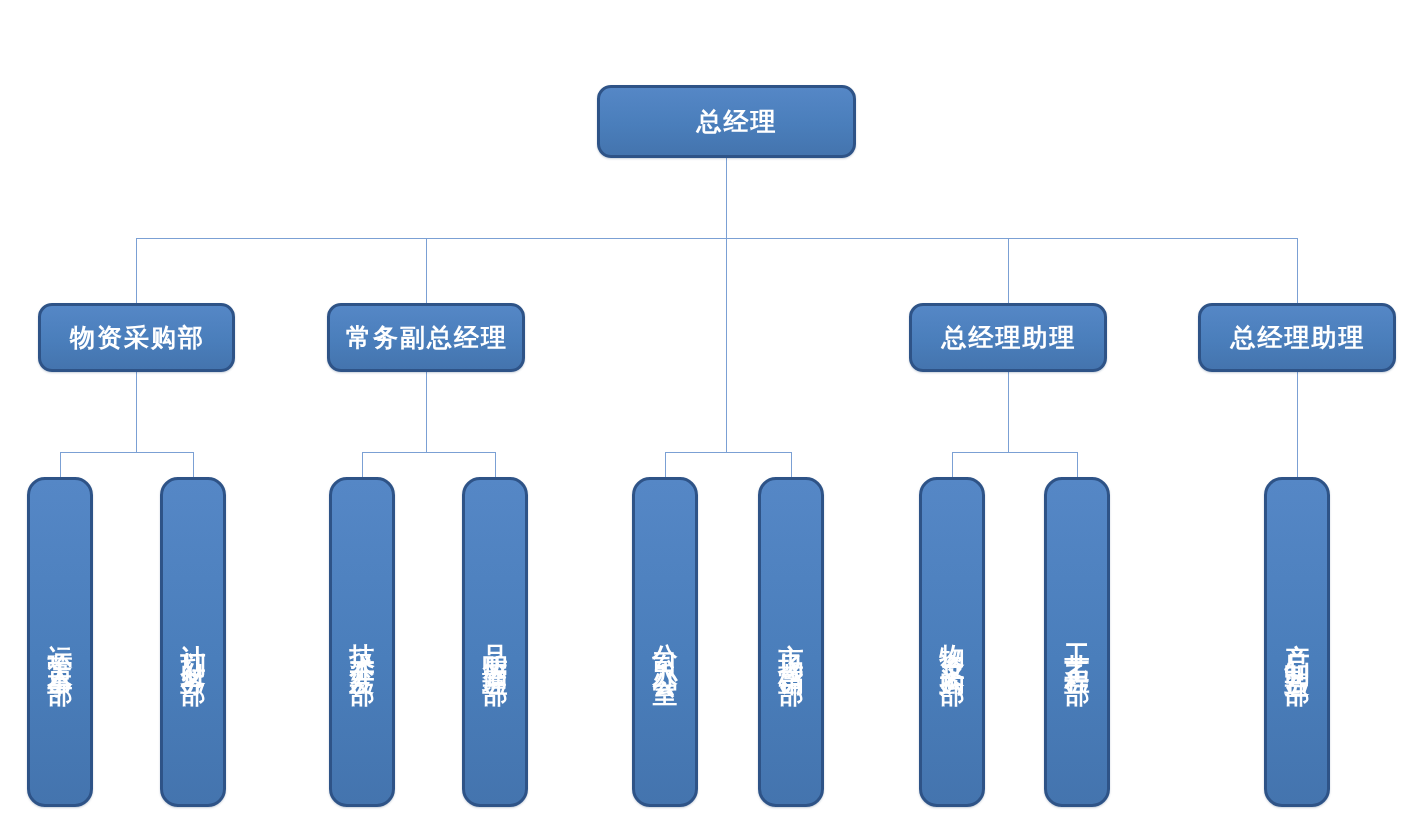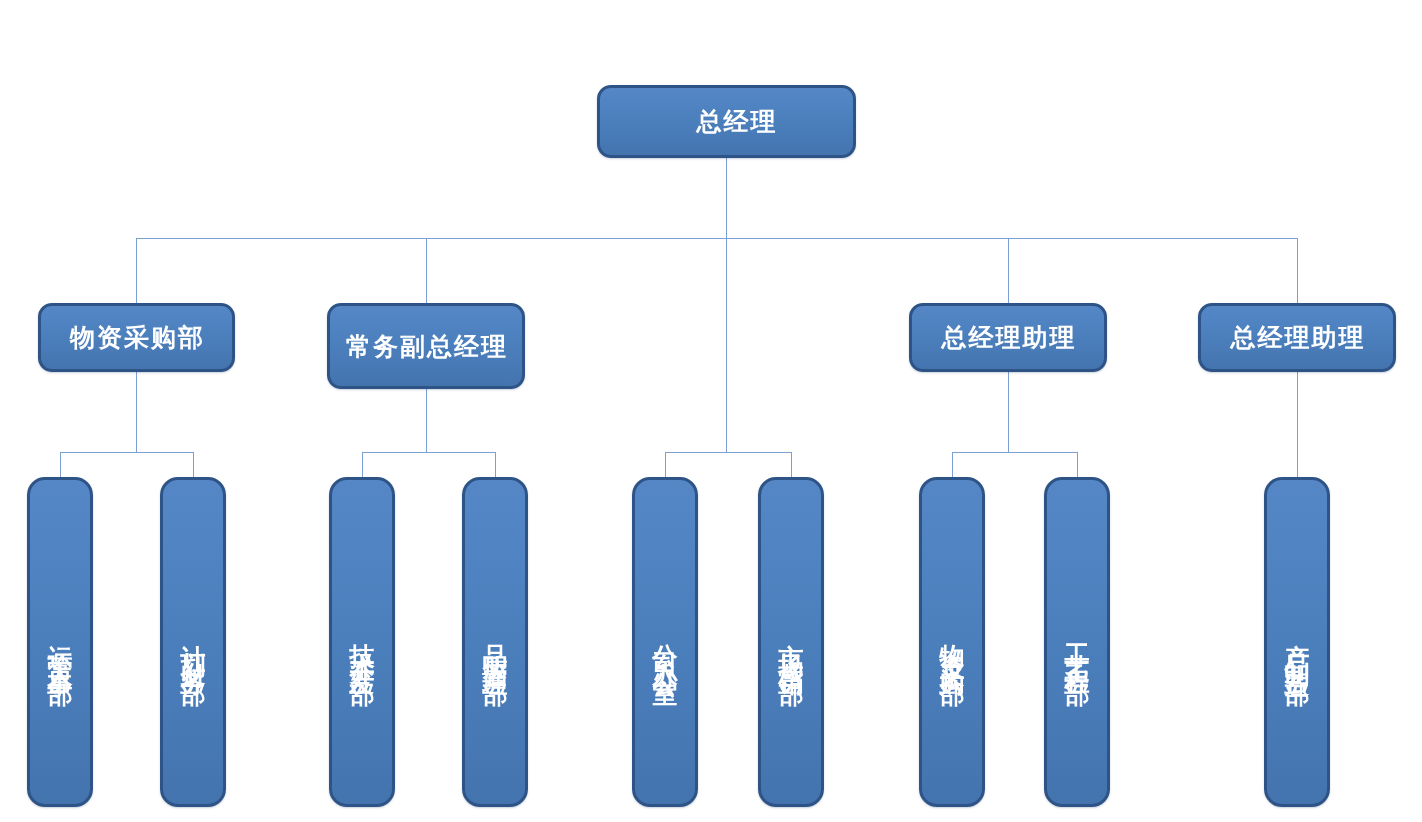--- a/index.html
+++ b/index.html
@@ -48,21 +48,21 @@
     writing-mode: vertical-rl;
     text-orientation: upright;
     font-size: 25px;
     letter-spacing: 9px;
     padding-top: 9px; 
   }
 
   
   .n-root { left: 597px; top:  85px; width: 259px; height: 73px; }
   .n-l2-1 { left:  38px; top: 303px; width: 197px; height: 69px; }
-  .n-l2-2 { left: 327px; top: 303px; width: 198px; height: 86px; }
+  .n-l2-2 { left: 327px; top: 303px; width: 198px; height: 69px; }
   .n-l2-3 { left: 909px; top: 303px; width: 198px; height: 69px; }
   .n-l2-4 { left: 1198px; top: 303px; width: 198px; height: 69px; }
 
   .n-v1 { left:   27px; top: 477px; width: 66px; height: 330px; }
   .n-v2 { left:  160px; top: 477px; width: 66px; height: 330px; }
   .n-v3 { left:  329px; top: 477px; width: 66px; height: 330px; }
   .n-v4 { left:  462px; top: 477px; width: 66px; height: 330px; }
   .n-v5 { left:  632px; top: 477px; width: 66px; height: 330px; }
   .n-v6 { left:  758px; top: 477px; width: 66px; height: 330px; }
   .n-v7 { left:  919px; top: 477px; width: 66px; height: 330px; }

